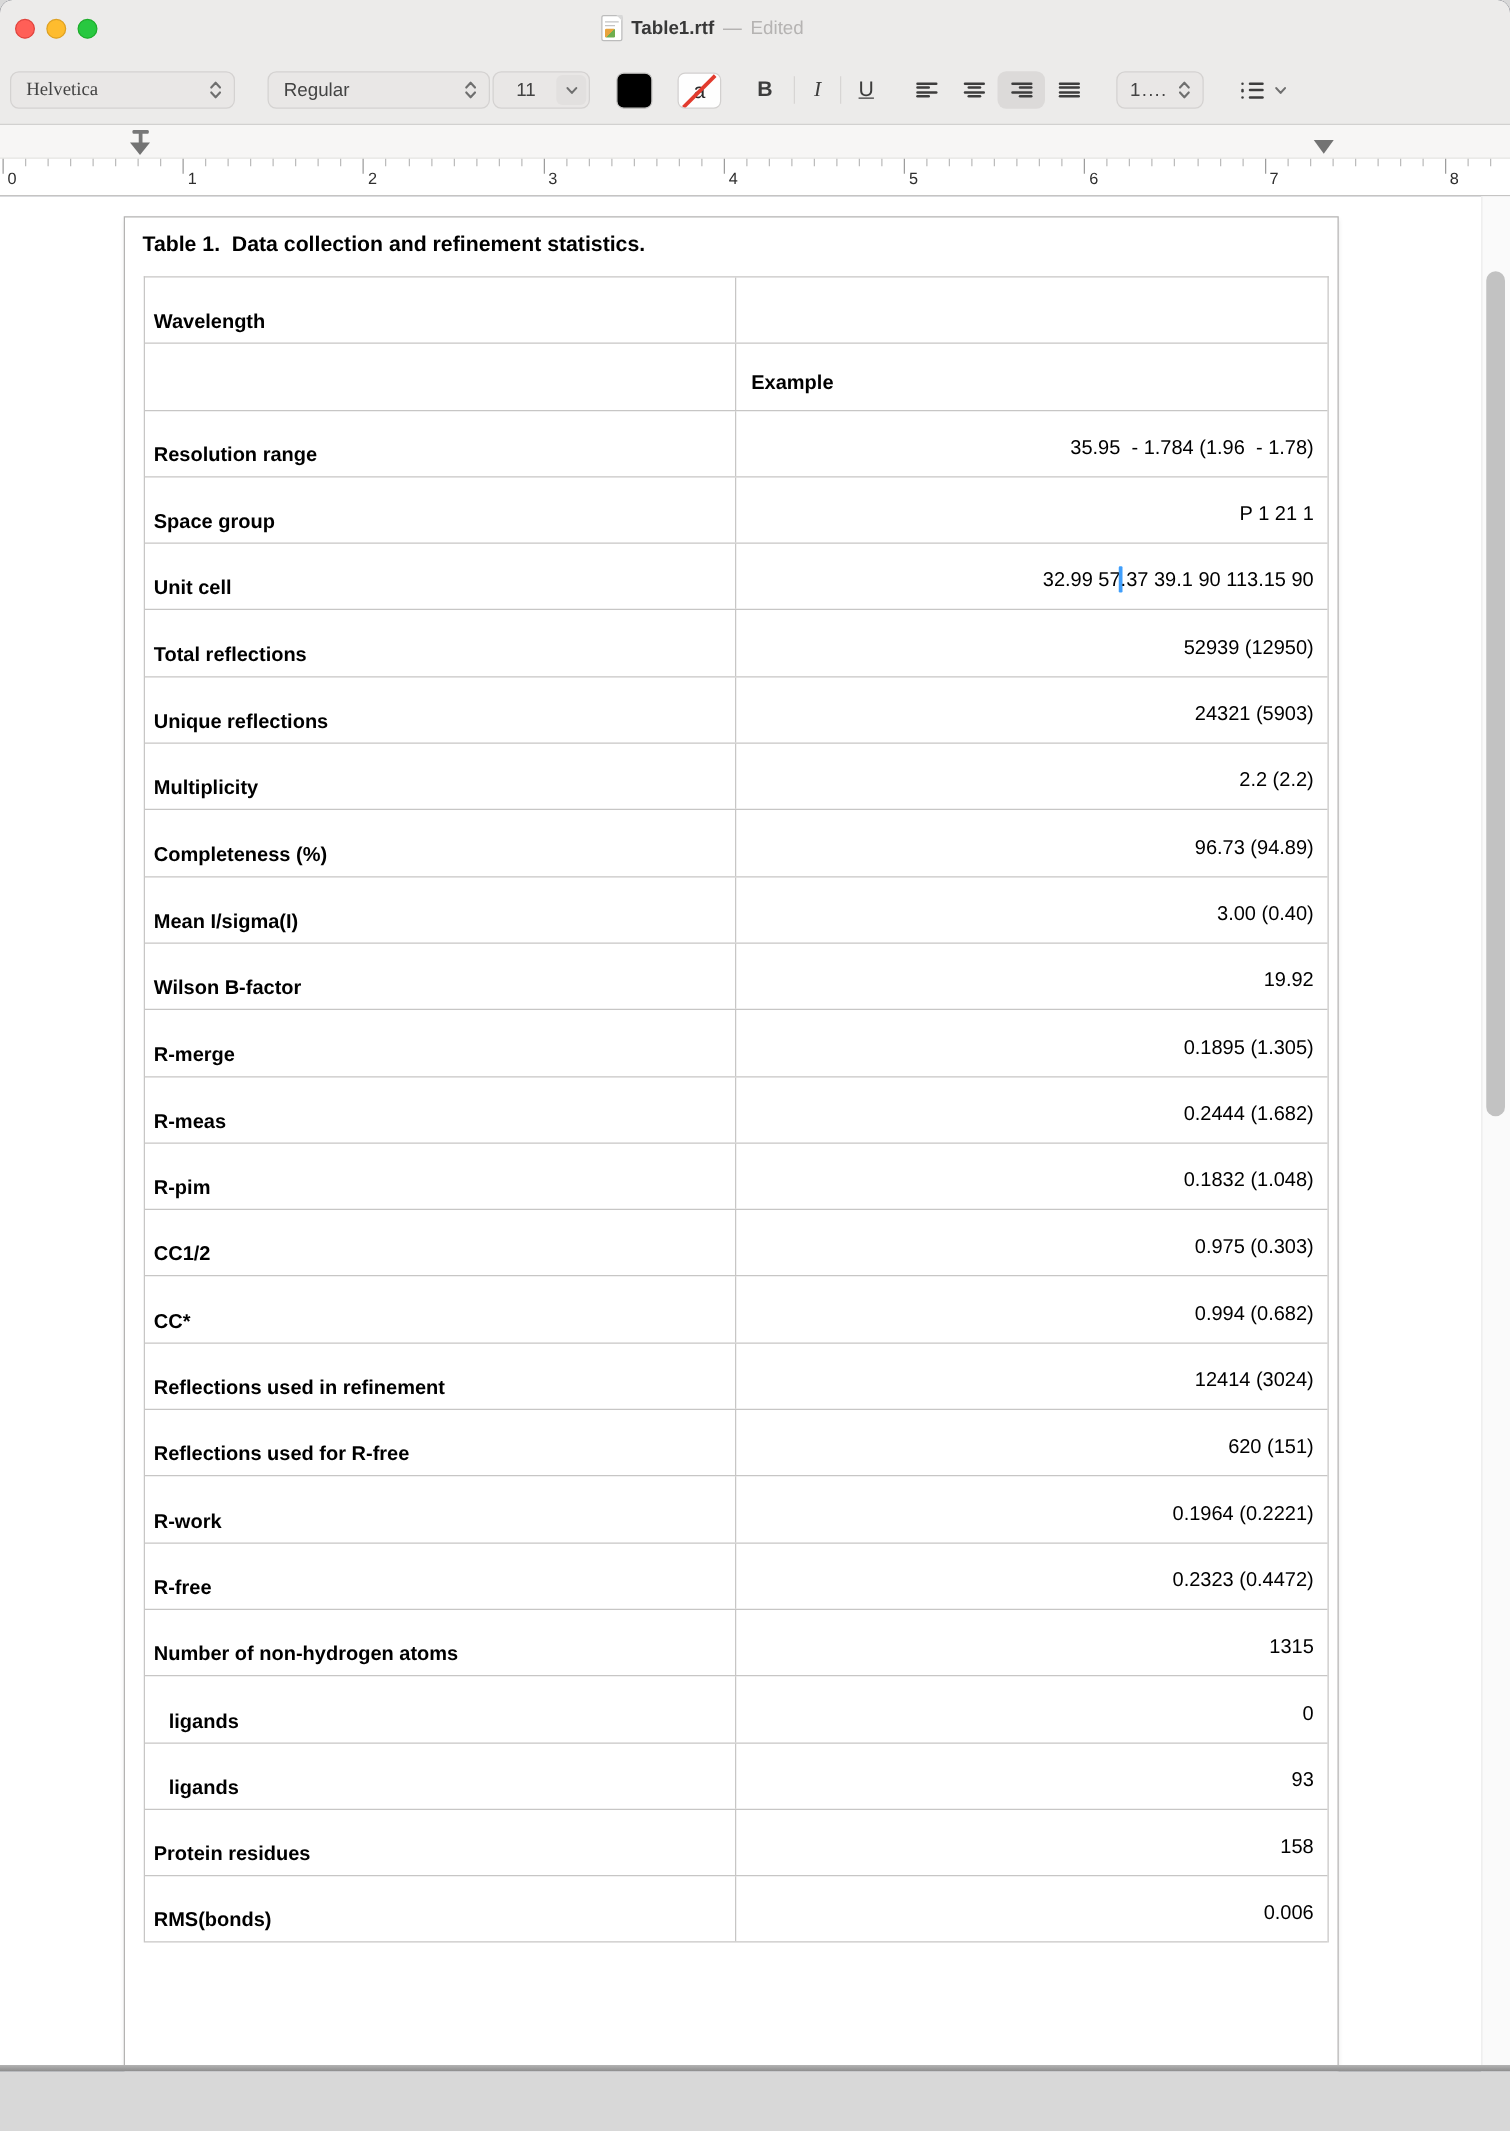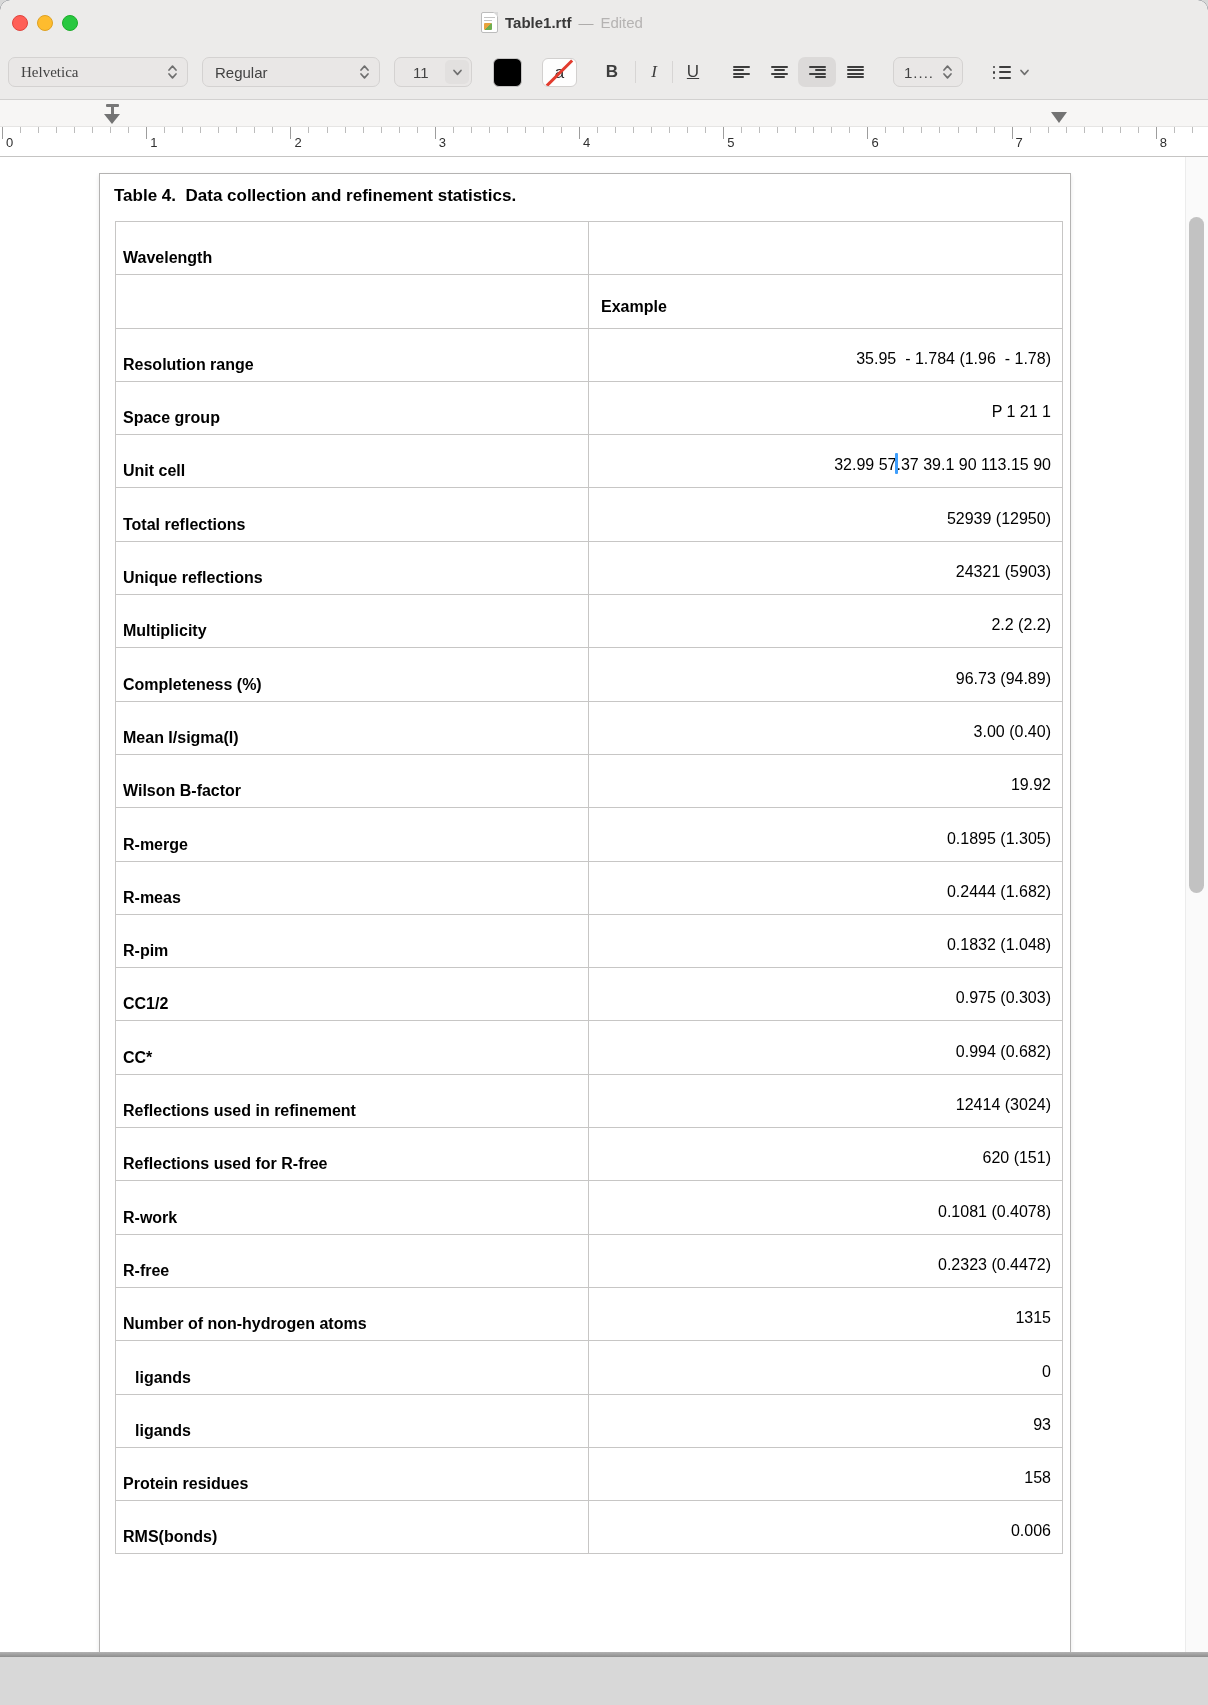--- a/index.html
+++ b/index.html
@@ -20,21 +20,21 @@
   .doc-icon .pic{position:absolute;left:2px;bottom:2px;width:8px;height:7px;background:linear-gradient(135deg,#e8a33d 0 50%,#6fae4f 50% 100%);border-radius:1px;}
   .doc-name{font-size:15px;font-weight:700;color:#383838;}
   .doc-dash{font-size:15px;color:#aeacab;}
   .doc-status{font-size:15px;color:#b5b3b2;}
 
   
   .ctl{position:absolute;top:57px;height:30px;box-sizing:border-box;background:#e9e7e6;border:1px solid #d4d2d1;border-radius:7px;display:flex;align-items:center;color:#434343;font-size:15px;}
   .ctl .lbl{padding-left:12px;flex:1;text-align:left;}
   .updown{margin-right:9px;flex:none;display:block;}
   #ctl-font{left:8px;width:180px;font-family:Liberation Serif, serif;}
-  #ctl-style{left:202px;width:178px;}
+  #ctl-style{left:214px;width:178px;}
   #ctl-size{left:394px;width:78px;}
   #ctl-size .lbl{padding-left:18px;}
   .mini-btn{width:24px;height:24px;margin-right:2px;background:#e2e0df;border-radius:5px;display:flex;align-items:center;justify-content:center;flex:none;}
   .swatch{position:absolute;top:58px;left:493px;width:29px;height:29px;border-radius:6px;border:1px solid #c6c5c4;box-sizing:border-box;}
   .bgbtn{position:absolute;top:58px;left:542px;width:35px;height:29px;background:#fefefe;border:1px solid #d2d0cf;border-radius:6px;box-sizing:border-box;display:flex;align-items:center;justify-content:center;overflow:hidden;}
   .bgbtn .glyph{font-size:17px;color:#2b2b2b;}
   .bgbtn .slash{position:absolute;width:2.5px;height:36px;background:#e23b2e;transform:rotate(45deg);}
   .txtbtn{position:absolute;top:57px;height:30px;display:flex;align-items:center;justify-content:center;color:#3d3d3d;}
   #btn-bold{left:597px;width:30px;font-size:17px;font-weight:700;}
   #btn-italic{left:641px;width:26px;font-size:17px;font-style:italic;font-family:"Liberation Serif",serif;}
@@ -277,21 +277,21 @@
         <span class="tick" style="left: 1137.81px;"></span>
         <span class="tick major" style="left: 1155.84px;"></span>
         <span class="rnum" style="left: 1159.84px;">8</span>
         <span class="tick" style="left: 1173.87px;"></span>
         <span class="tick" style="left: 1191.9px;"></span>
       </div>
   </div>
 
   <div class="content">
     <div class="page">
-      <div class="doc-title">Table 4.  Data collection and refinement statistics.</div>
+      <div class="doc-title">Table 1.  Data collection and refinement statistics.</div>
       <div class="dtable" id="dtable">
         <div class="trow">
             <div class="tc1">
               <span class="lab">Wavelength</span>
             </div>
             <div class="tc2"></div>
           </div>
       <div class="trow hdr">
           <div class="tc1"></div>
           <div class="tc2">Example</div>
@@ -389,21 +389,21 @@
           <div class="trow">
             <div class="tc1">
               <span class="lab">Reflections used for R-free</span>
             </div>
             <div class="tc2">620 (151)</div>
           </div>
           <div class="trow">
             <div class="tc1">
               <span class="lab">R-work</span>
             </div>
-            <div class="tc2">0.1081 (0.4078)</div>
+            <div class="tc2">0.1964 (0.2221)</div>
           </div>
           <div class="trow">
             <div class="tc1">
               <span class="lab">R-free</span>
             </div>
             <div class="tc2">0.2323 (0.4472)</div>
           </div>
           <div class="trow">
             <div class="tc1">
               <span class="lab">Number of non-hydrogen atoms</span>

